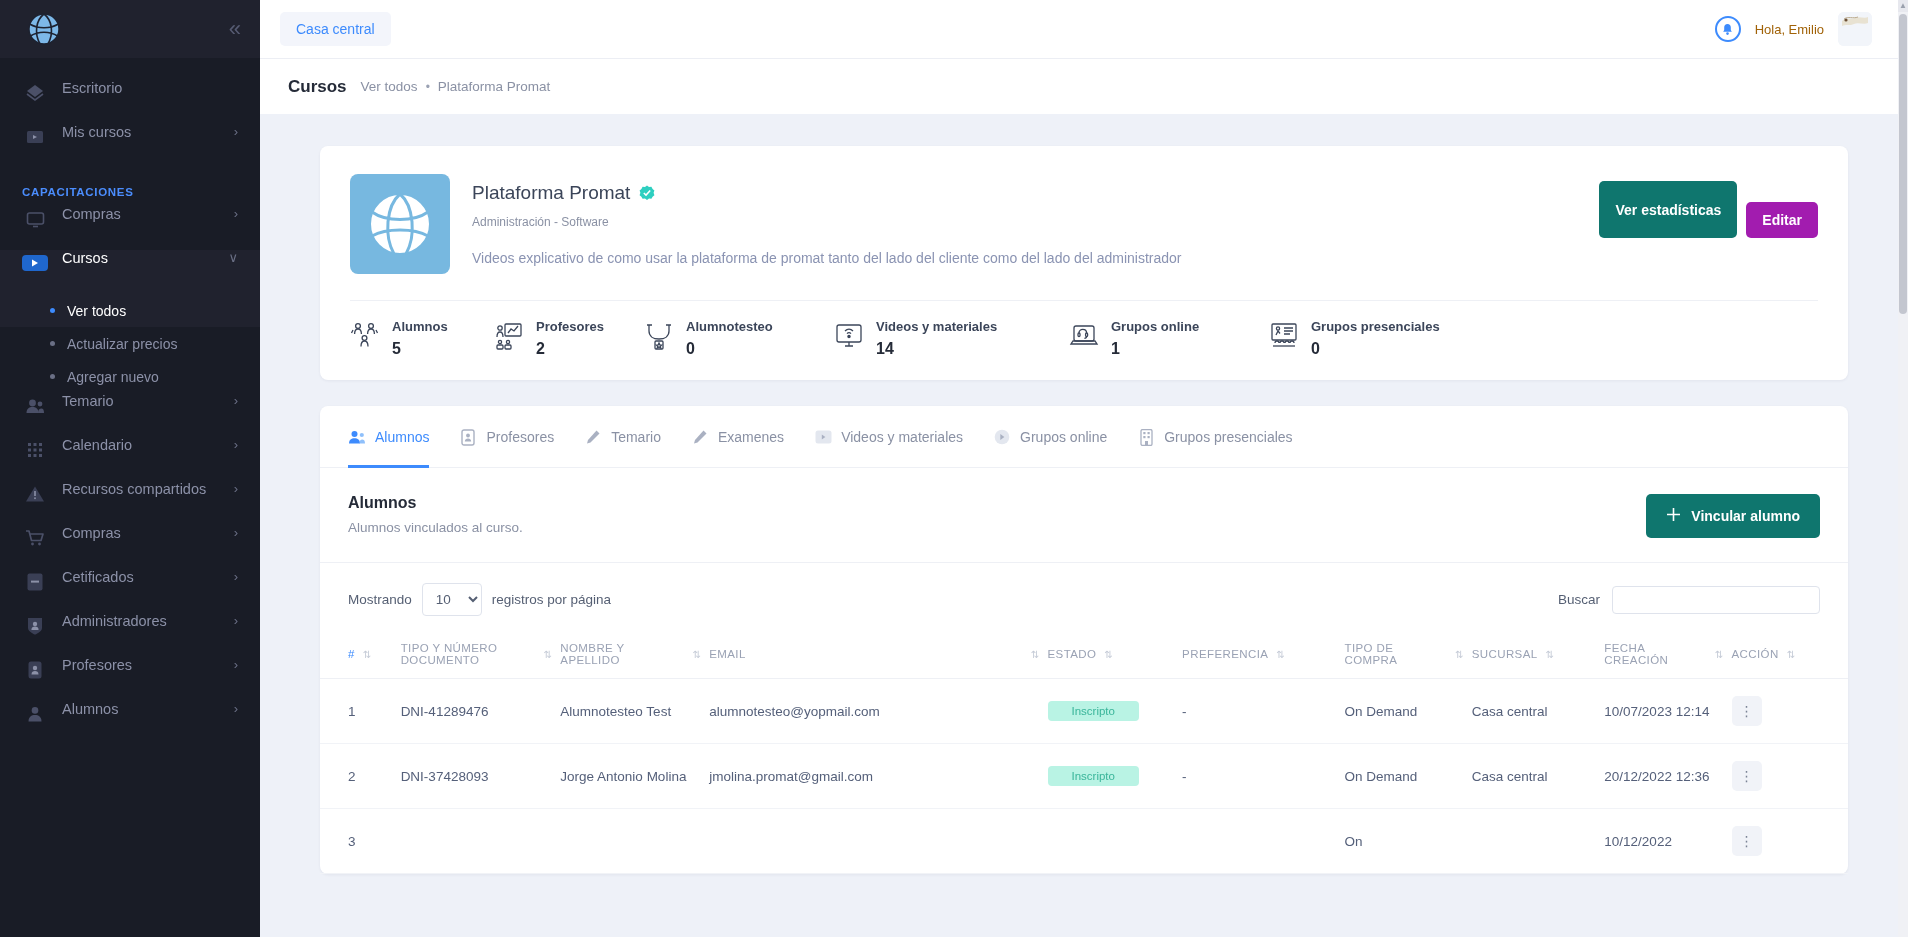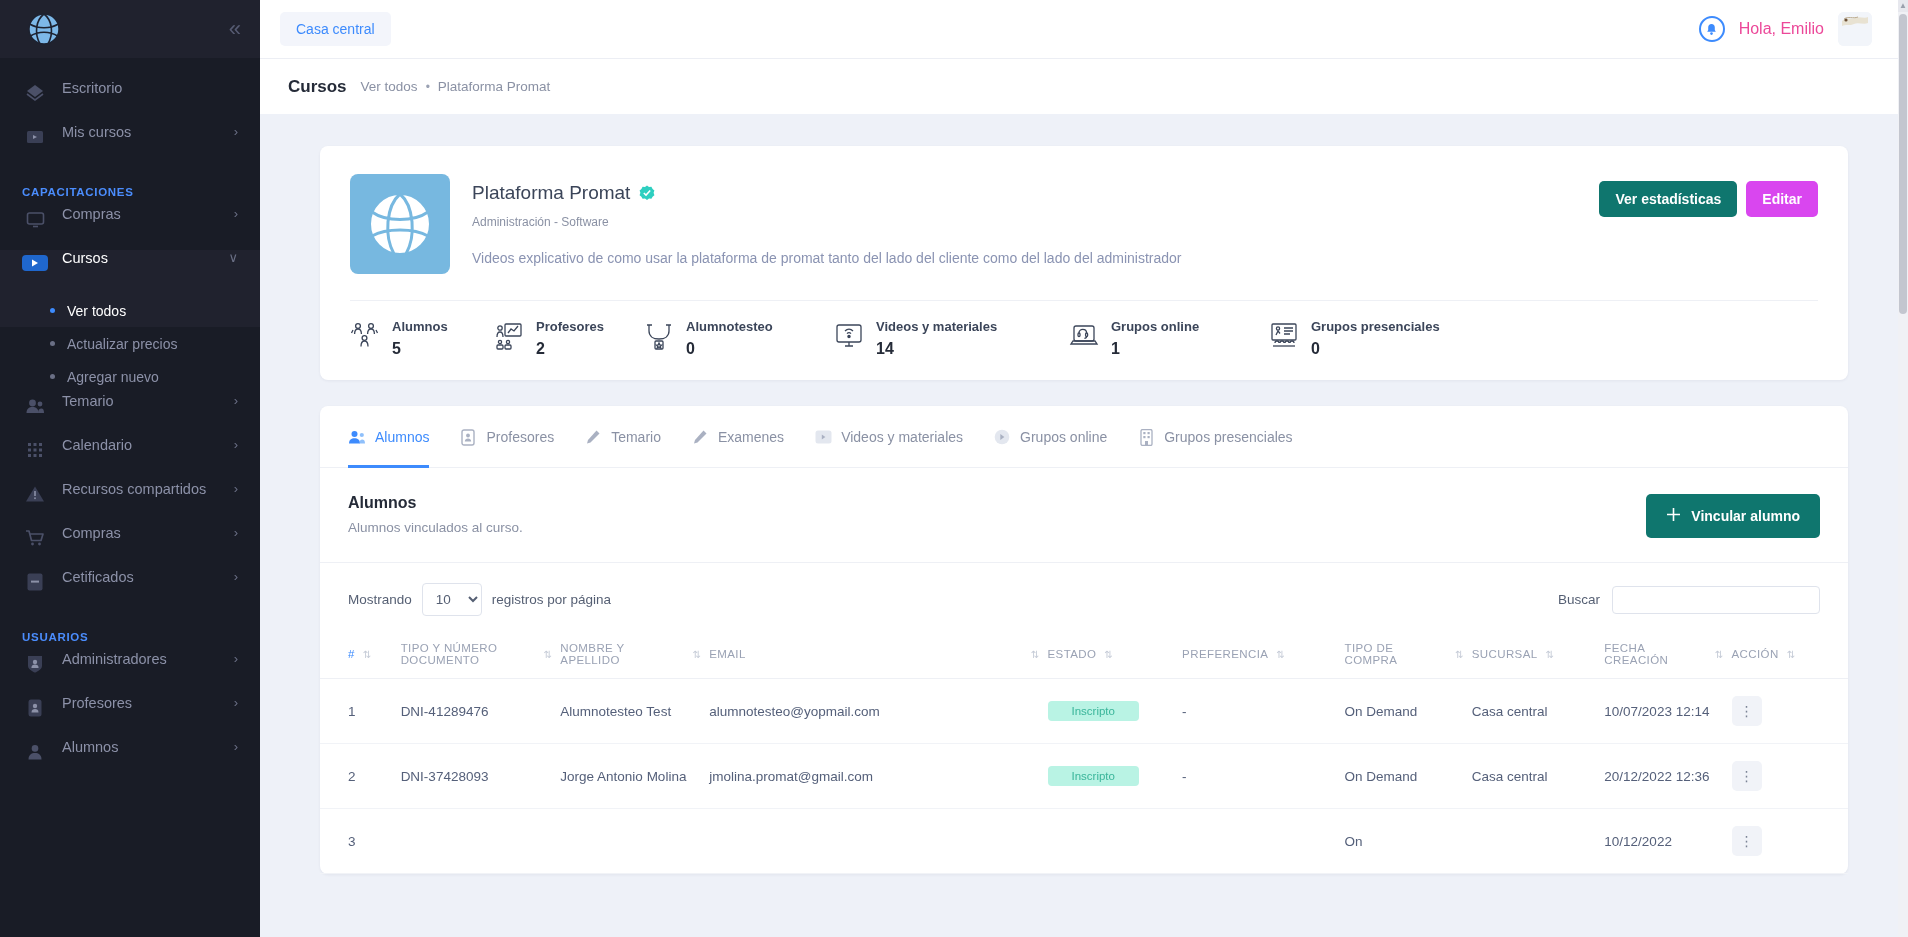--- a/index.html
+++ b/index.html
@@ -112,21 +112,21 @@
     align-items: center;
     gap: 14px;
   }
   .bell {
     width: 26px; height: 26px; border-radius: 50%;
     border: 2px solid #3d8bfd;
     display: flex; align-items: center; justify-content: center;
     color: #3d8bfd; font-size: 13px;
     cursor: pointer;
   }
-  .greet { color: #ec4899; font-size: 16px; }
+  .greet { color: #a16207; font-size: 13px; }
   .avatar {
     width: 34px; height: 34px; border-radius: 6px;
     background: #f2f5fa; overflow: hidden;
     display: block;
   }
   .breadbar {
     background: #fff;
     border-top: 1px solid #eceef4;
     height: 56px;
     display: flex;
@@ -169,21 +169,21 @@
   .course-sub { color: #8a91a4; font-size: 12px; margin-top: 11px; }
   .course-desc { color: #8a93b2; font-size: 14px; margin-top: 21px; }
   .course-actions { display: flex; gap: 9px; padding-top: 7px; }
   .btn {
     border: none; border-radius: 5px; cursor: pointer;
     font-size: 14px; font-weight: bold; color: #fff;
     padding: 10px 16px;
     font-family: "Liberation Sans", sans-serif;
   }
   .btn-blue { background: #0f766e; }
-  .btn-purple { background: #d946ef; }
+  .btn-purple { background: #a21caf; margin-top: 21px; }
 
   .stats-row {
     display: flex;
     border-top: 1px solid #eef0f5;
     margin-top: 26px;
     padding: 18px 0 22px 0;
   }
   .stat { display: flex; align-items: flex-start; gap: 12px; }
   .stat-ic { width: 30px; height: 30px; flex: 0 0 30px; margin-top: 2px; }
   .stat-label { font-size: 13px; font-weight: bold; color: #3b4559; }
@@ -430,21 +430,20 @@
         <span class="ic">
           <svg width="18" height="20" viewBox="0 0 18 20">
               <rect x="1.5" y="1.5" width="15" height="17" rx="2" fill="#3a3f55"></rect>
               <rect x="5" y="8.6" width="8" height="2" fill="#8c91a8"></rect>
             </svg>
         </span>
         <span class="lbl">Cetificados</span>
         <span class="chev">›</span>
       </div>
 
-      <div class="nav-section">USUARIOS</div>
 
       <div class="nav-item">
         <span class="ic">
           <svg width="18" height="20" viewBox="0 0 18 20">
               <path d="M2 2 H16 V12 C16 16 9 18.6 9 18.6 C9 18.6 2 16 2 12 Z" fill="#3a3f55"></path>
               <circle cx="9" cy="8" r="2.2" fill="#8c91a8"></circle>
               <path d="M5.4 14 C5.4 11.4 7 10.6 9 10.6 C11 10.6 12.6 11.4 12.6 14 Z" fill="#8c91a8"></path>
             </svg>
         </span>
         <span class="lbl">Administradores</span>

